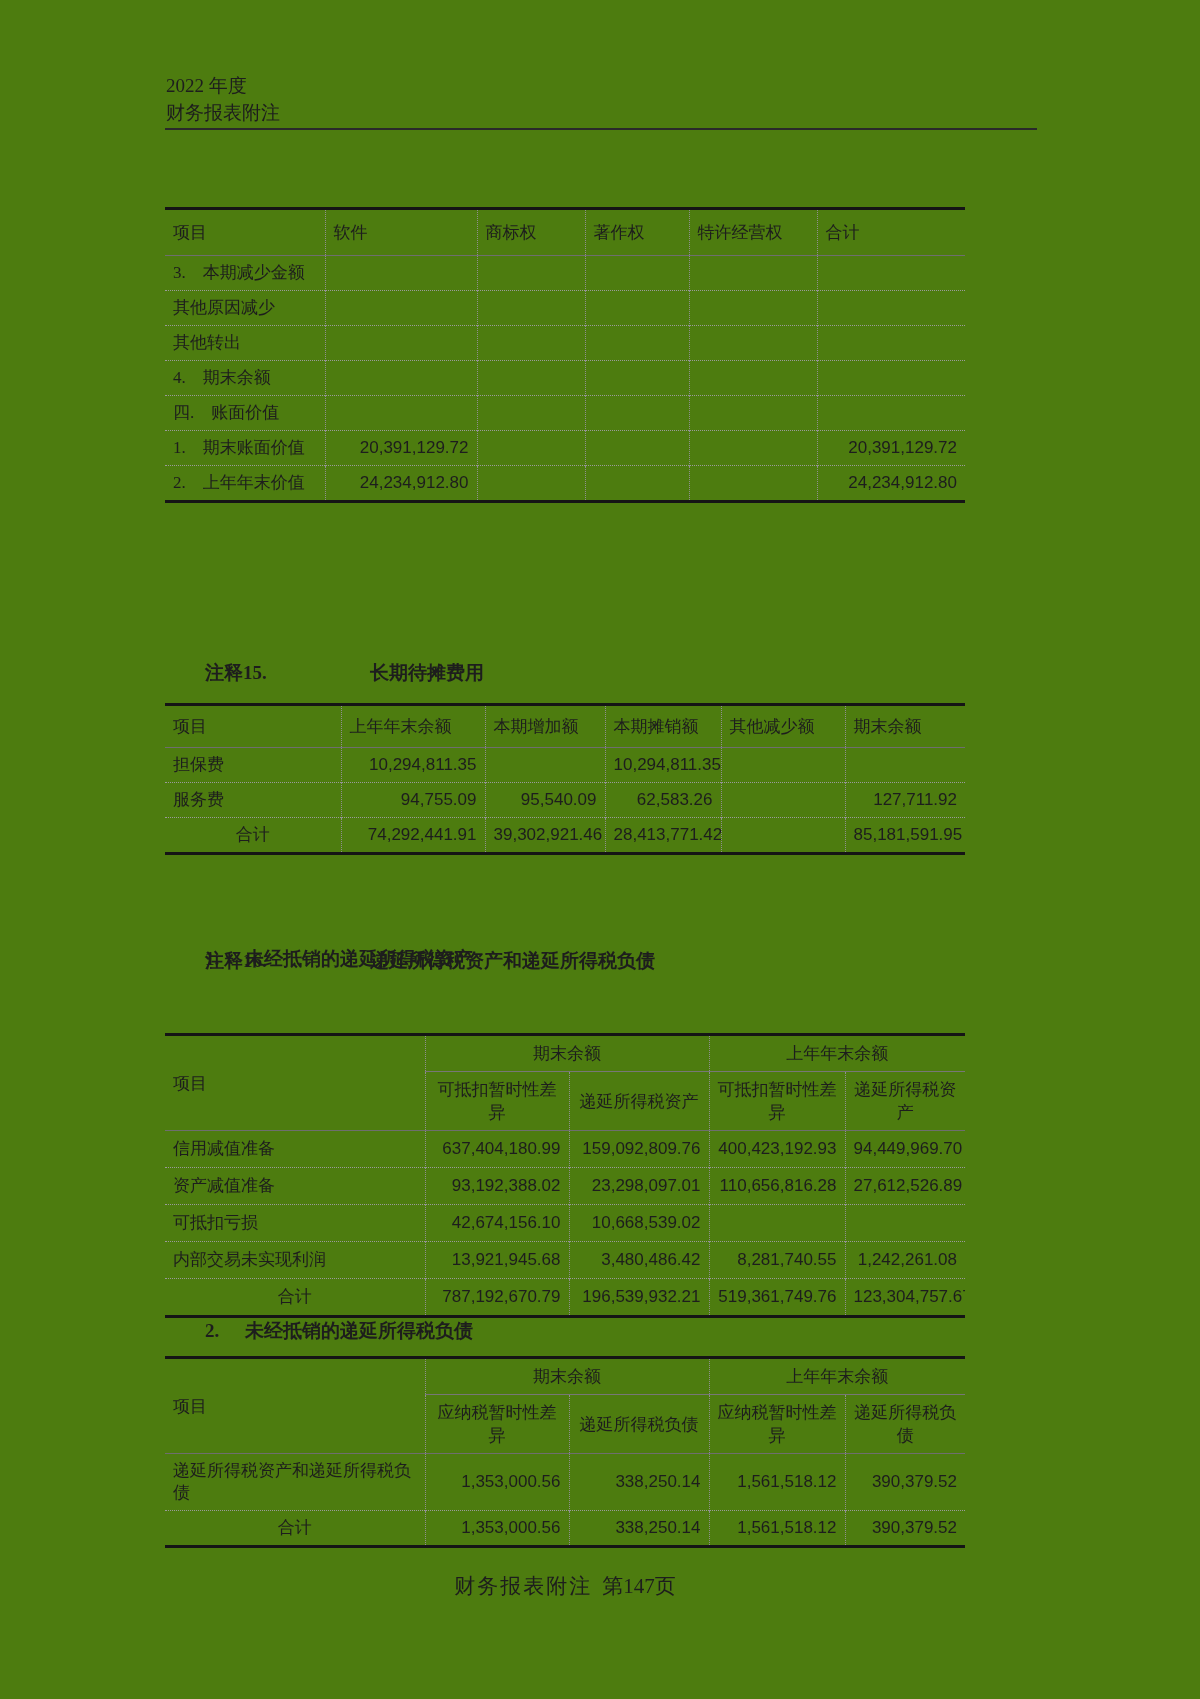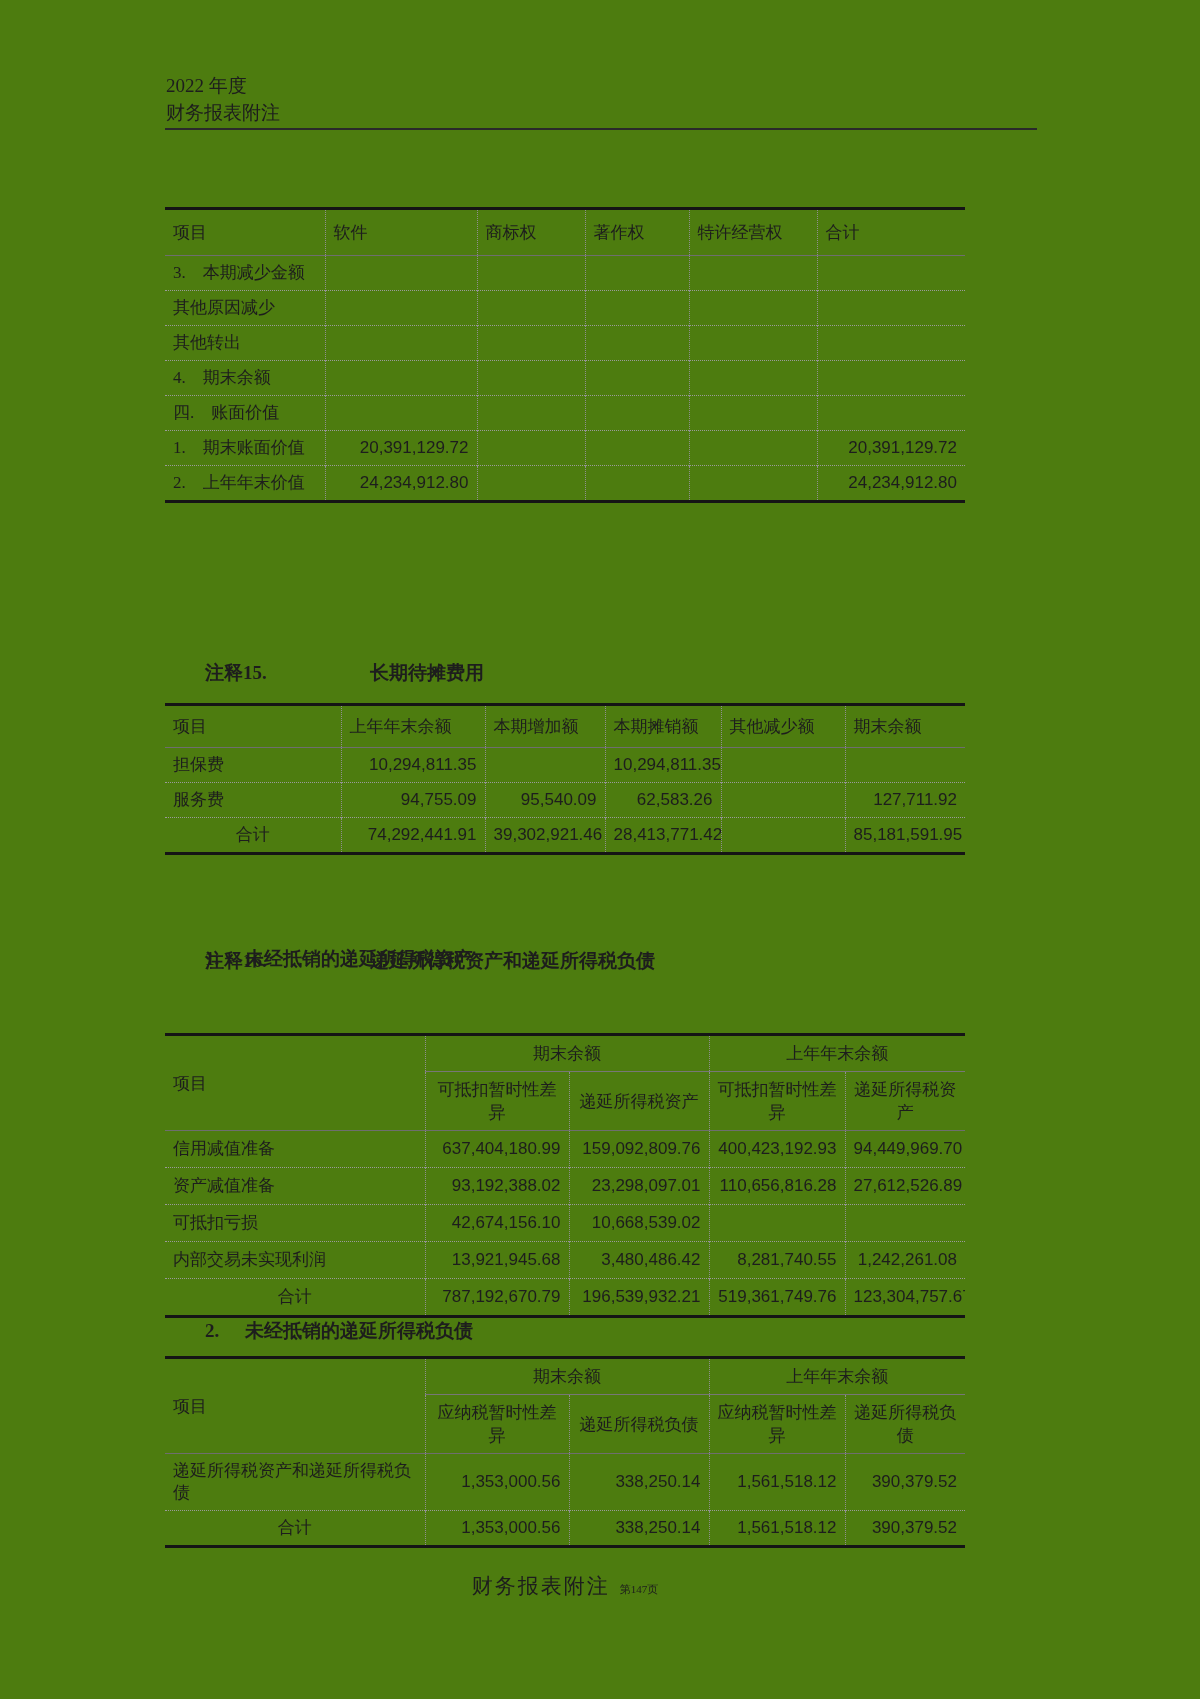--- a/index.html
+++ b/index.html
@@ -37,21 +37,21 @@
   #t16b td{padding:6px 8px;}
 
   
   .note-title{font-weight:bold;font-size:19px;}
   .note-title .no{display:inline-block;width:165px;}
   .sub-title{font-weight:bold;font-size:19px;}
   .sub-title .no{display:inline-block;width:40px;}
 
   .doc-footer{top:1572px;left:165px;width:800px;text-align:center;}
   .doc-footer .f-title{font-size:21px;letter-spacing:2px;}
-  .doc-footer .f-page{font-size:11px;margin-left:10px;}
+  .doc-footer .f-page{font-size:21px;margin-left:10px;}
 </style>
 </head>
 <body>
 
 <div class="page">
 
   <div class="abs doc-header">
     <div>2022 年度</div>
     <div>财务报表附注</div>
   </div>

